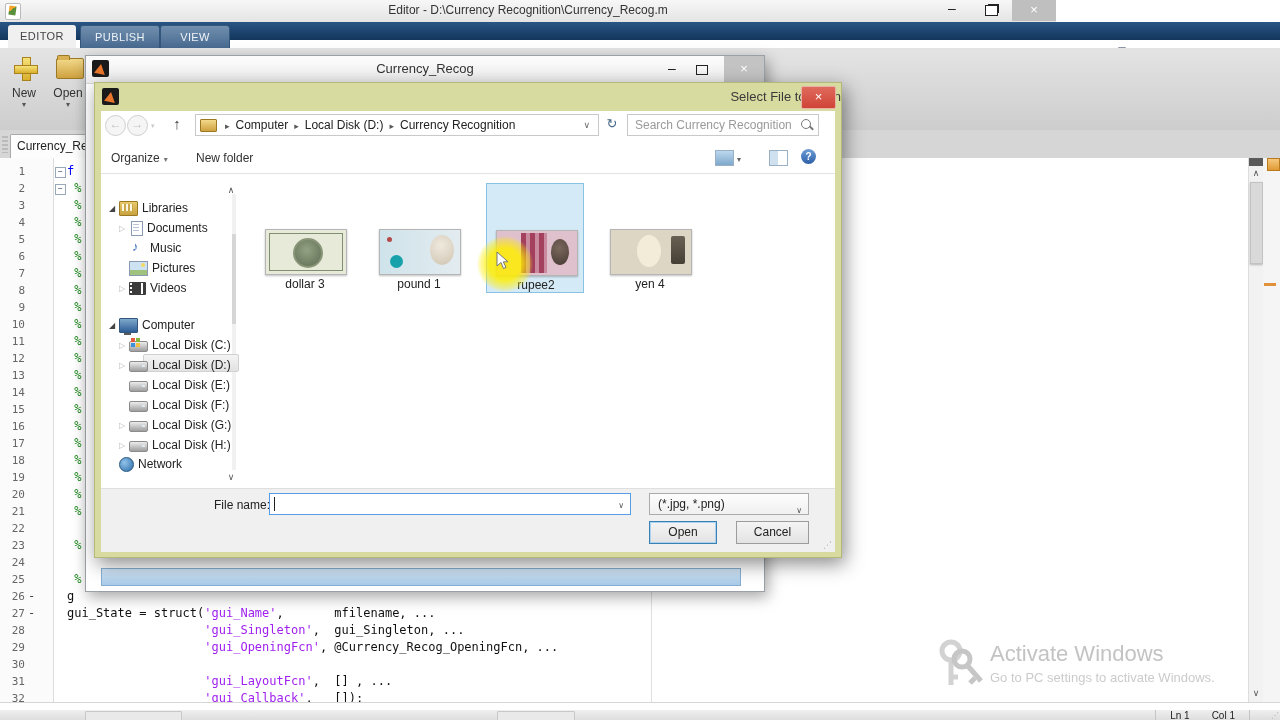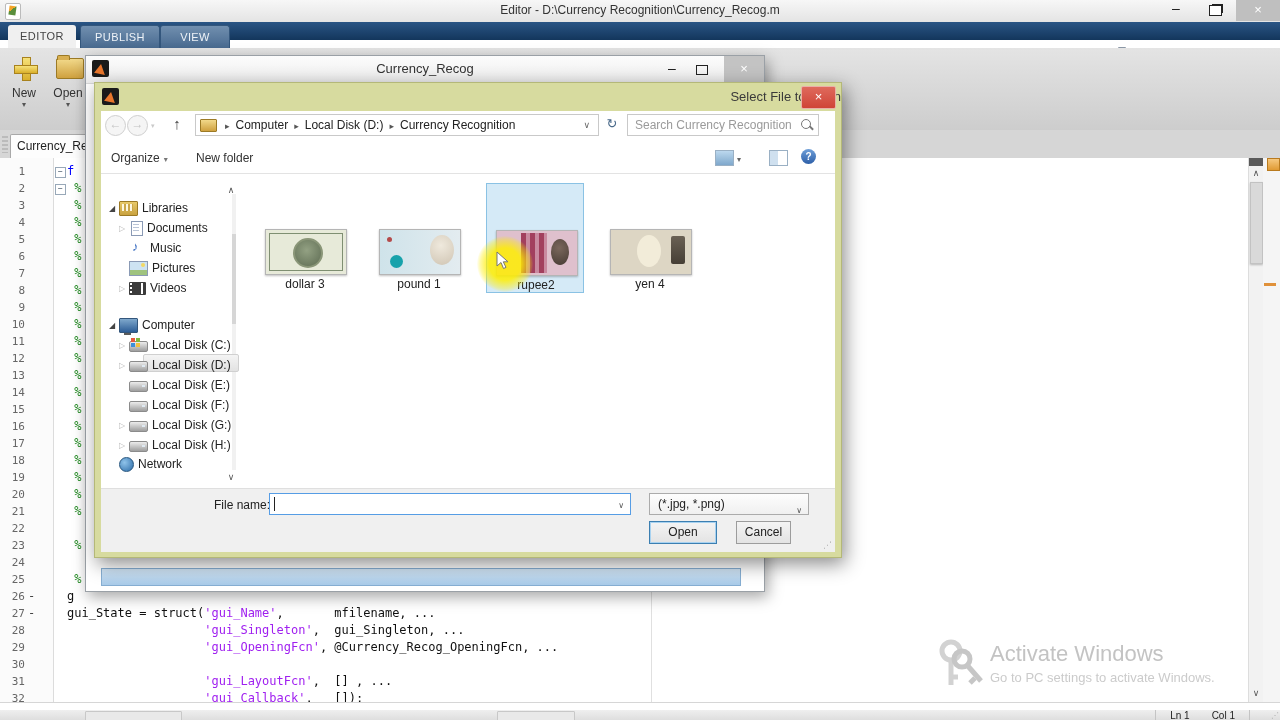--- a/index.html
+++ b/index.html
@@ -1,21 +1,21 @@
 <!DOCTYPE html>
 <html><head>
 <meta charset="utf-8">
 <style>
   html,body{margin:0;padding:0;}
   .screen{position:relative;width:1280px;height:720px;background:#fff;overflow:hidden;
           font-family:"Liberation Sans",sans-serif;font-size:12px;color:#333;}
   .abs{position:absolute;}
 
   
-  .titlebar{left:0;top:0;width:1280px;height:22px;background:linear-gradient(#f7f7f7,#e4e4e4);border-bottom:1px solid #cfcfcf;}
+  .titlebar{left:0;top:0;width:1056px;height:22px;background:linear-gradient(#f7f7f7,#e4e4e4);border-bottom:1px solid #cfcfcf;}
   .titlebar .app-icon{left:5px;top:3px;width:14px;height:15px;background:#fff;border:1px solid #bbb;border-radius:2px;}
   .titlebar .app-icon:after{content:"";position:absolute;left:3px;top:2px;width:7px;height:9px;background:linear-gradient(135deg,#f4a529 40%,#5a8f3c 40%);transform:rotate(8deg);}
   .titlebar .title{left:0;right:0;top:3px;text-align:center;font-size:12px;color:#333;}
   .win-min{right:92px;top:2px;width:24px;height:16px;color:#222;text-align:center;font-size:14px;line-height:12px;}
   .win-restore{right:58px;top:5px;width:11px;height:9px;border:1px solid #222;background:#fff;box-shadow:2px -2px 0 -1px #222;}
   .win-close{right:0;top:0;width:44px;height:21px;background:#bfbfbf;color:#fff;text-align:center;line-height:20px;font-size:13px;}
 
   
   .tabrow{left:0;top:22px;width:1280px;height:18px;background:linear-gradient(#2a5585,#13365c);}
   .rtab{top:3px;height:23px;border-radius:3px 3px 0 0;text-align:center;font-size:11px;line-height:23px;letter-spacing:.4px;}
@@ -172,21 +172,21 @@
 
   
   .dfoot{left:0;top:377px;width:734px;height:63px;background:#f0f0f0;border-top:1px solid #dfdfdf;}
   .fname-label{left:113px;top:9px;font-size:12px;color:#222;}
   .fname-input{left:168px;top:4px;width:362px;height:22px;background:#fff;border:1px solid #569de5;box-sizing:border-box;}
   .fname-input .caretbar{position:absolute;left:4px;top:3px;width:1px;height:14px;background:#222;}
   .combo-caret{position:absolute;right:6px;top:7px;color:#555;font-size:8px;}
   .ftype{left:548px;top:4px;width:160px;height:22px;background:linear-gradient(#fdfdfd,#f0f0f0);border:1px solid #ababab;box-sizing:border-box;line-height:20px;padding-left:8px;font-size:12px;color:#222;}
   .btn{top:32px;height:23px;background:linear-gradient(#f4f4f4,#e3e3e3);text-align:center;line-height:21px;font-size:12px;color:#222;box-sizing:border-box;}
   .btn-open{left:548px;width:68px;border:1px solid #3c7fb1;box-shadow:inset 0 0 0 1px #a8d2f0;}
-  .btn-cancel{left:635px;width:55px;border:1px solid #9c9c9c;}
+  .btn-cancel{left:635px;width:73px;border:1px solid #9c9c9c;}
   .dgrip{right:4px;bottom:2px;color:#aaa;font-size:9px;letter-spacing:-1px;}
 
   
   .cursor{z-index:60;}
   .watermark{left:935px;top:633px;width:330px;height:70px;color:#c9c9c9;}
   .wm1{position:absolute;left:55px;top:8px;font-size:22px;color:#c3c3c3;}
   .wm2{position:absolute;left:55px;top:37px;font-size:13px;color:#cbcbcb;}
 </style>
 </head>
 <body>

